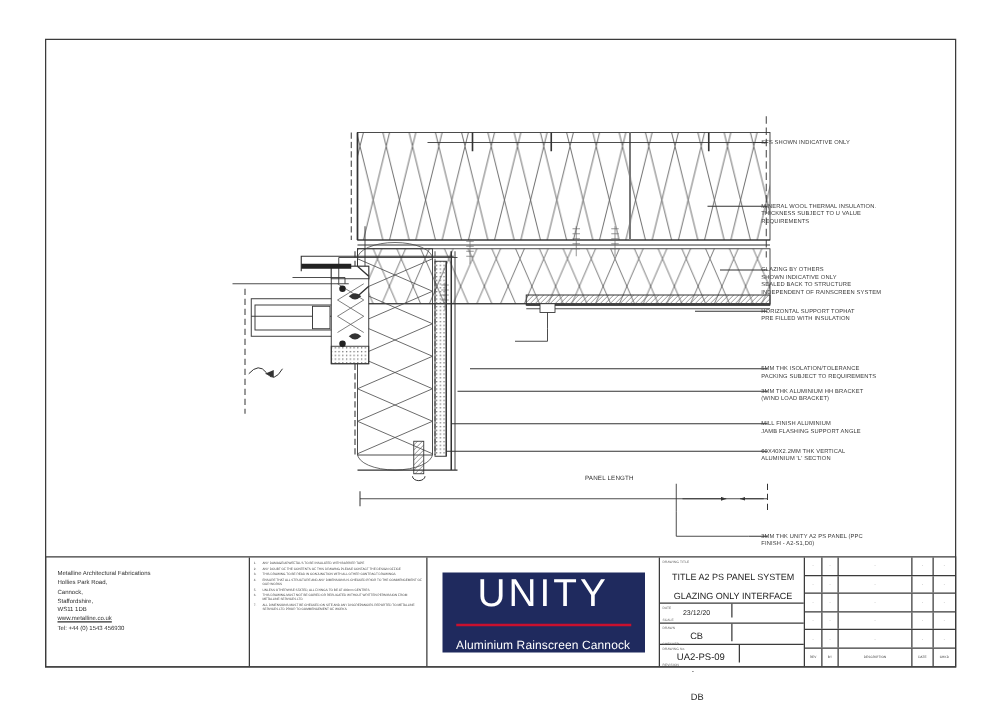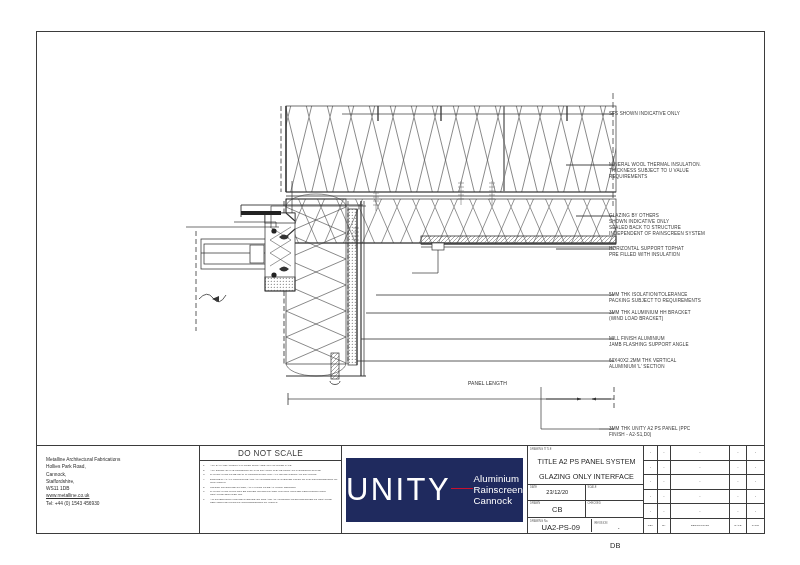--- a/index.html
+++ b/index.html
@@ -15,26 +15,26 @@
   #tb-addr{width:163px;padding:10px 0 0 9px;}
   #tb-addr div{font-size:4.8px;line-height:7.3px;color:#2e2e2e;}
   .ul{text-decoration:underline;}
   #tb-notes{width:142px;}
   #dns{text-align:center;font-size:8.2px;letter-spacing:.35px;color:#3a3a3a;padding:3px 0 2px;border-bottom:1px solid #3b3b3b;}
   #notelist{padding:3px 3px 0 3px;}
   .note{display:flex;font-size:2.5px;line-height:3.2px;color:#4a4a4a;margin-bottom:1.4px;}
   .note .num{width:7px;flex:0 0 7px;}
   .note .txt{flex:1;}
   #tb-logo{width:186px;display:flex;align-items:center;justify-content:center;}
-  #logo{width:177px;height:64px;background:#1f2a5e;display:flex;flex-direction:row;align-items:center;justify-content:space-between;}
+  #logo{width:162px;height:64px;background:#1f2a5e;display:flex;flex-direction:column;align-items:center;justify-content:space-between;}
   #logo .lt{color:#fff;font-size:31px;letter-spacing:2.4px;line-height:34px;font-family:"Liberation Sans",sans-serif;}
   #logo .lr{width:140px;height:1.6px;background:#c8102e;margin:2px 0 4px;}
   #logo .ls{color:#fff;font-size:9.6px;letter-spacing:.1px;}
   #tb-main{width:116px;display:flex;flex-direction:column;}
-  .tbrow{display:flex;border-bottom:1px solid #3b3b3b;}
+  .tbrow{display:flex;border-bottom:1px solid #3b3b3b;flex-direction:column;}
   .tbf{position:relative;box-sizing:border-box;border-right:1px solid #3b3b3b;padding:1.5px 0 0 2px;}
   .tbf:last-child{border-right:none;}
   .lab{font-size:2.6px;color:#5a5a5a;letter-spacing:.1px;display:block;}
   .val{display:block;text-align:center;color:#1e1e1e;}
   #titlefield{height:40px;border-bottom:1px solid #3b3b3b;padding:1.5px 0 0 2px;position:relative;}
   #titlefield .val{font-size:7.2px;line-height:9.5px;margin-top:6px;}
   #revtab{width:120px;display:flex;flex-direction:column;}
   .rrow{display:flex;flex:1;border-bottom:1px solid #3b3b3b;}
   .rrow:last-child{border-bottom:none;}
   .rc{border-right:1px solid #3b3b3b;box-sizing:border-box;display:flex;align-items:center;justify-content:center;font-size:2.6px;color:#555;}
@@ -221,21 +221,20 @@
       <div>Metalline Architectural Fabrications</div>
       <div>Hollies Park Road,</div>
       <div>Cannock,</div>
       <div>Staffordshire,</div>
       <div>WS11 1DB</div>
       <div class="ul">www.metalline.co.uk</div>
       <div>Tel: +44 (0) 1543 456930</div>
     </div>
 
     <div class="cell" id="tb-notes">
-      <div id="dns">DO NOT SCALE</div>
       <div id="notelist">
           <div class="note">
             <span class="num">1.</span>
             <span class="txt">ANY DAMAGE/ARWEFTAL'S TO BE INSULATED WITH BARRIER TAPE</span>
           </div>
           <div class="note">
             <span class="num">2.</span>
             <span class="txt">ANY DOUBT OF THE CONTENTS OF THIS DRAWING PLEASE CONTACT THE DESIGN OFFICE</span>
           </div>
           <div class="note">
@@ -288,21 +287,21 @@
       <div class="tbrow" style="height:16px;">
         <div class="tbf" style="width:50%;">
           <span class="lab">DRAWN</span>
           <span class="val" style="font-size:7.4px;">CB</span>
         </div>
         <div class="tbf" style="width:50%;">
           <span class="lab">CHECKED</span>
           <span class="val" style="font-size:7.4px;margin-top:36px;">DB</span>
         </div>
       </div>
-      <div class="tbrow" style="height:17px;border-bottom:none;align-items:center;">
+      <div class="tbrow" style="height:17px;border-bottom:none;">
         <div class="tbf" style="width:56%;">
           <span class="lab">DRAWING No.</span>
           <span class="val" style="font-size:7.6px;">UA2-PS-09</span>
         </div>
         <div class="tbf" style="width:44%;">
           <span class="lab">REVISION</span>
           <span class="val" style="font-size:5.4px;">-</span>
         </div>
       </div>
     </div>

